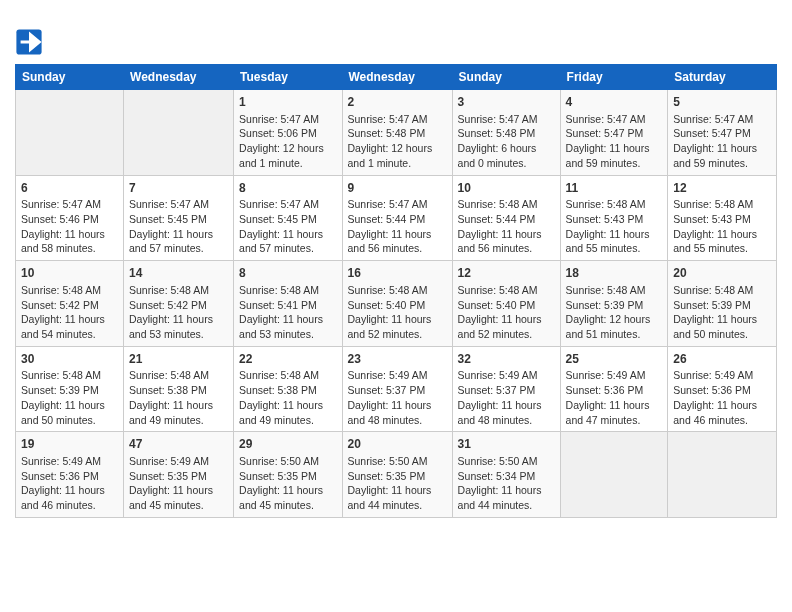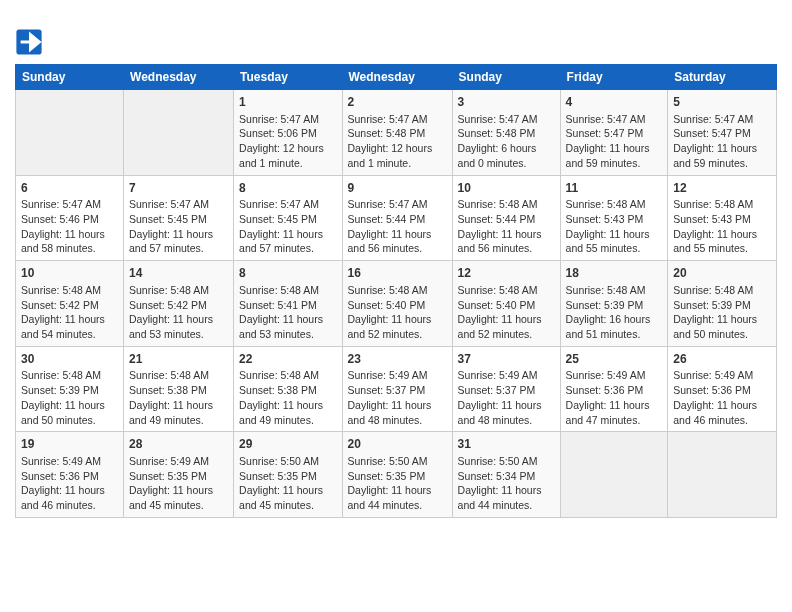--- a/index.html
+++ b/index.html
@@ -235,21 +235,21 @@
           <td>
             <span class="day-number">12</span>
             <div>Sunrise: 5:48 AM</div>
             <div>Sunset: 5:40 PM</div>
             <div>Daylight: 11 hours and 52 minutes.</div>
           </td>
           <td>
             <span class="day-number">18</span>
             <div>Sunrise: 5:48 AM</div>
             <div>Sunset: 5:39 PM</div>
-            <div>Daylight: 16 hours and 51 minutes.</div>
+            <div>Daylight: 12 hours and 51 minutes.</div>
           </td>
           <td>
             <span class="day-number">20</span>
             <div>Sunrise: 5:48 AM</div>
             <div>Sunset: 5:39 PM</div>
             <div>Daylight: 11 hours and 50 minutes.</div>
           </td>
         </tr>
         <tr>
           <td>
@@ -270,21 +270,21 @@
             <div>Sunset: 5:38 PM</div>
             <div>Daylight: 11 hours and 49 minutes.</div>
           </td>
           <td>
             <span class="day-number">23</span>
             <div>Sunrise: 5:49 AM</div>
             <div>Sunset: 5:37 PM</div>
             <div>Daylight: 11 hours and 48 minutes.</div>
           </td>
           <td>
-            <span class="day-number">37</span>
+            <span class="day-number">32</span>
             <div>Sunrise: 5:49 AM</div>
             <div>Sunset: 5:37 PM</div>
             <div>Daylight: 11 hours and 48 minutes.</div>
           </td>
           <td>
             <span class="day-number">25</span>
             <div>Sunrise: 5:49 AM</div>
             <div>Sunset: 5:36 PM</div>
             <div>Daylight: 11 hours and 47 minutes.</div>
           </td>
@@ -296,21 +296,21 @@
           </td>
         </tr>
         <tr>
           <td>
             <span class="day-number">19</span>
             <div>Sunrise: 5:49 AM</div>
             <div>Sunset: 5:36 PM</div>
             <div>Daylight: 11 hours and 46 minutes.</div>
           </td>
           <td>
-            <span class="day-number">28</span>
+            <span class="day-number">47</span>
             <div>Sunrise: 5:49 AM</div>
             <div>Sunset: 5:35 PM</div>
             <div>Daylight: 11 hours and 45 minutes.</div>
           </td>
           <td>
             <span class="day-number">29</span>
             <div>Sunrise: 5:50 AM</div>
             <div>Sunset: 5:35 PM</div>
             <div>Daylight: 11 hours and 45 minutes.</div>
           </td>

